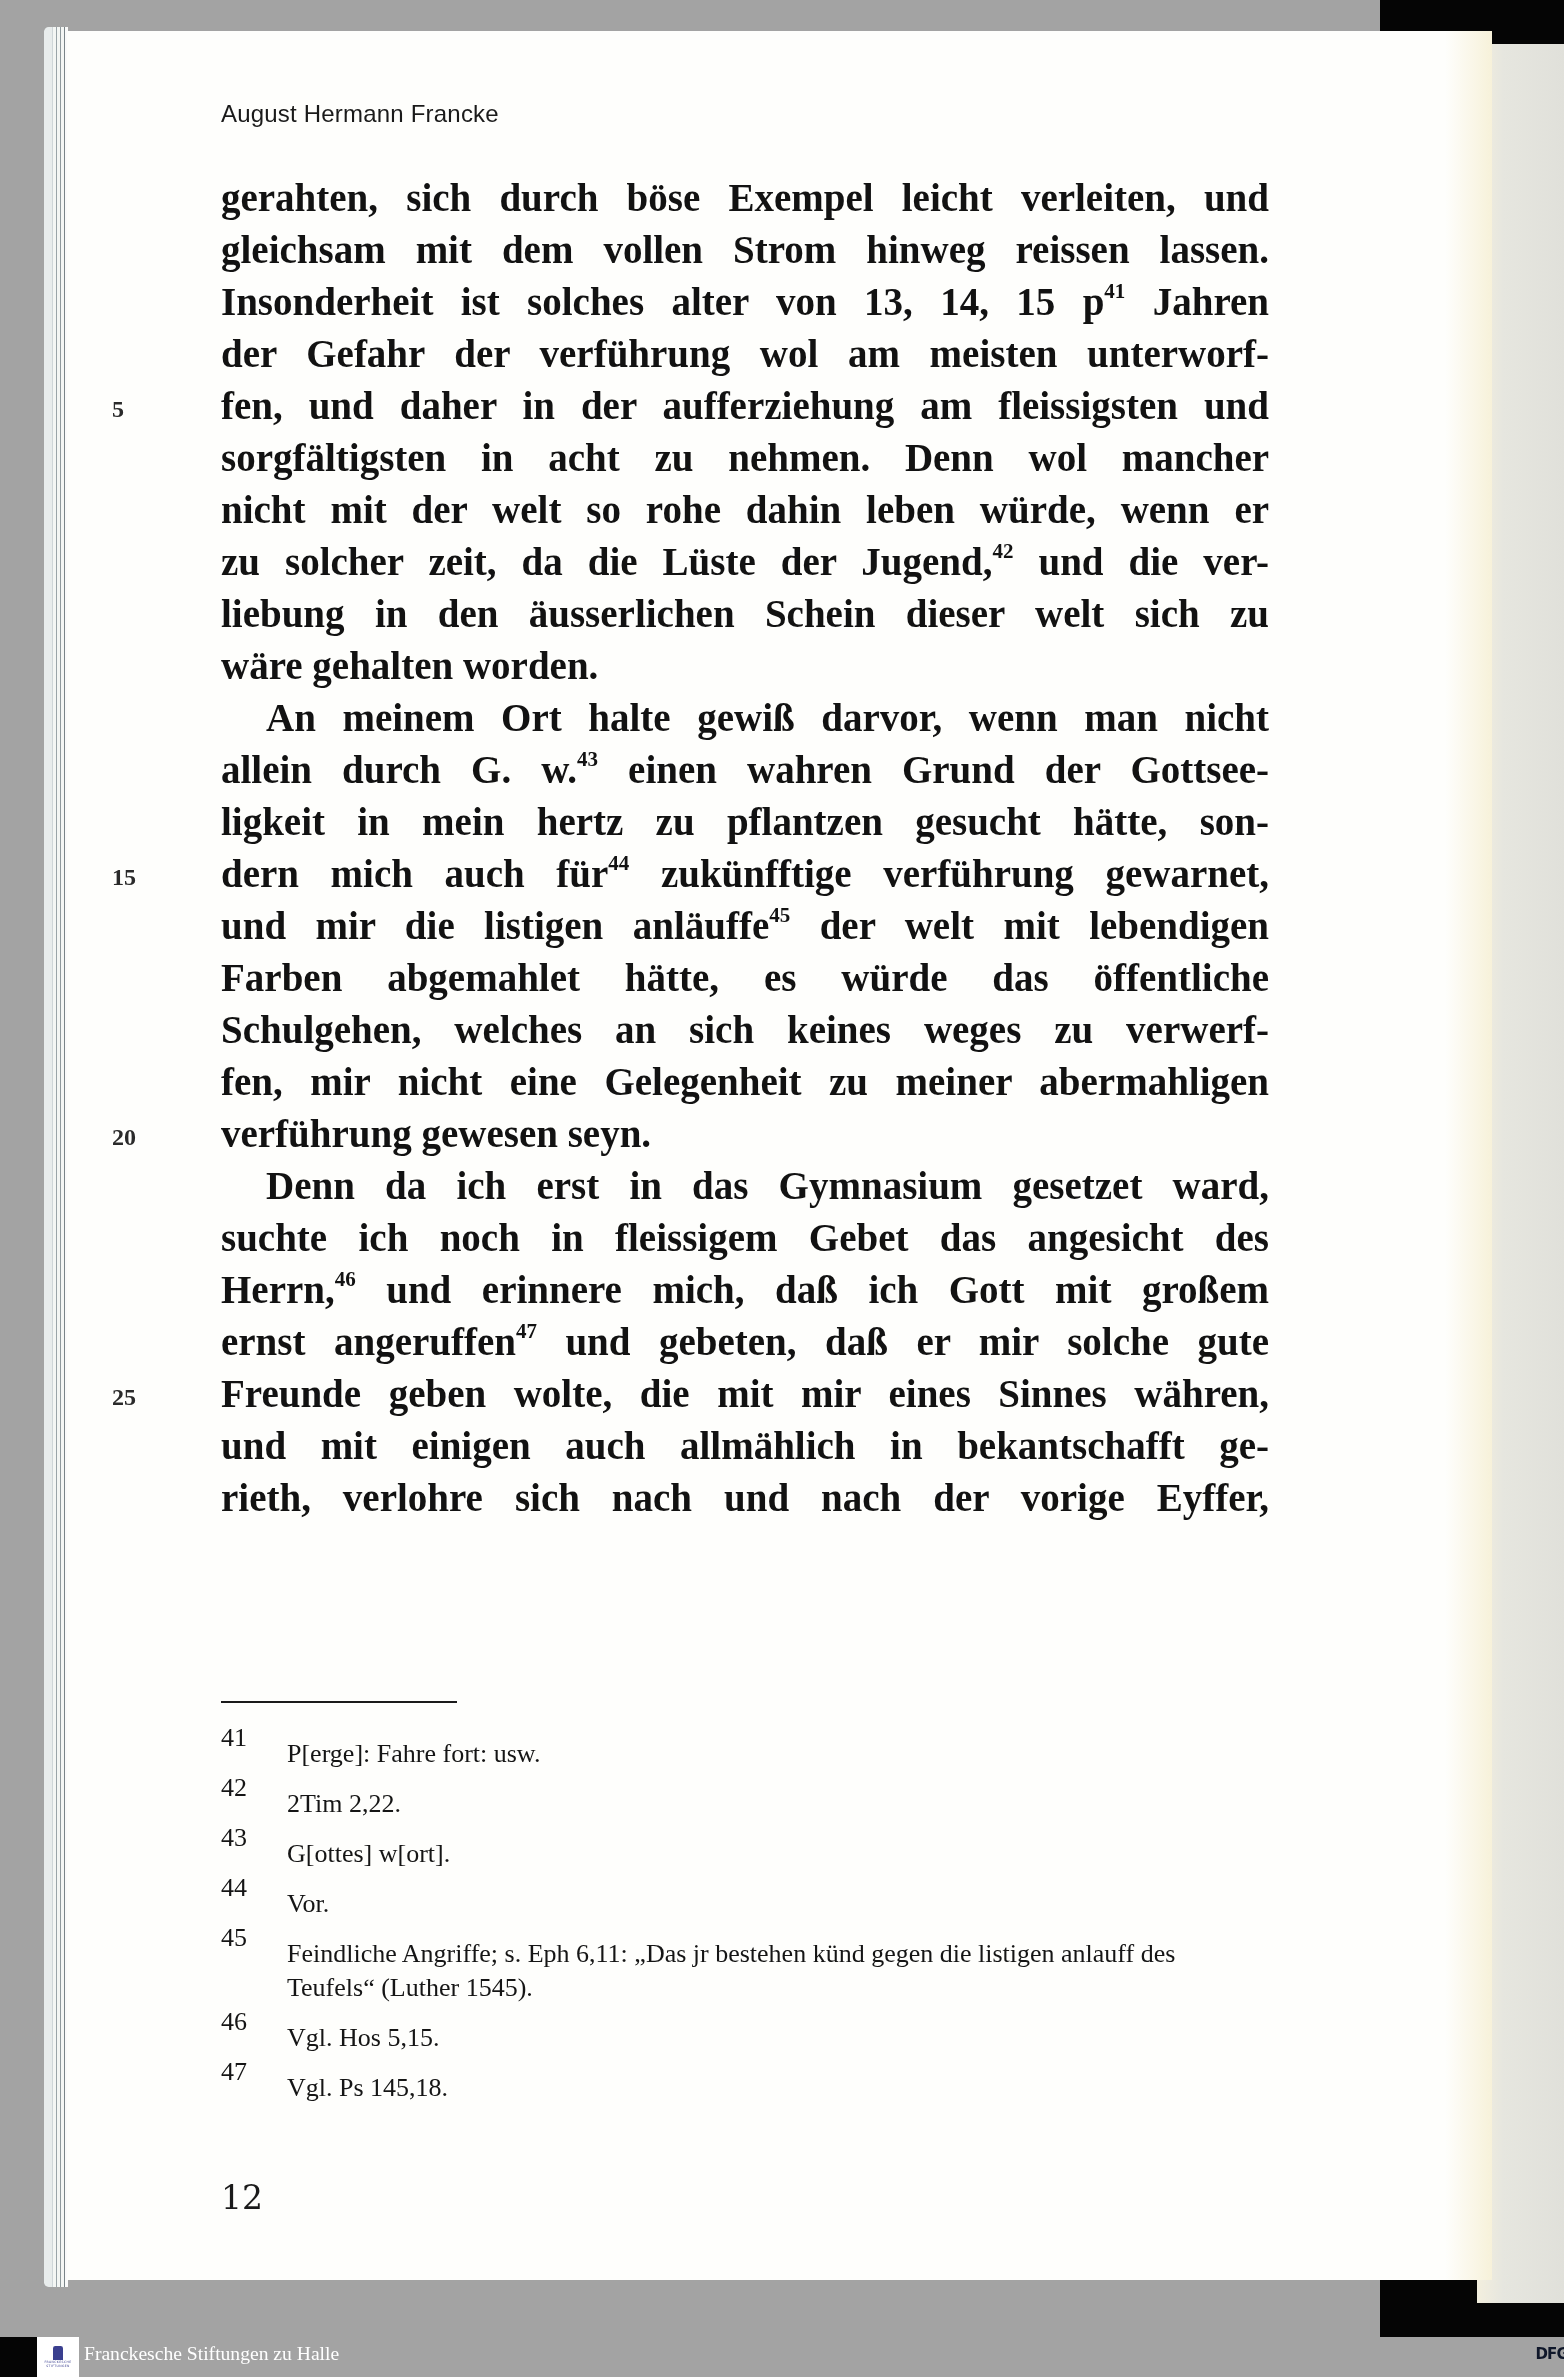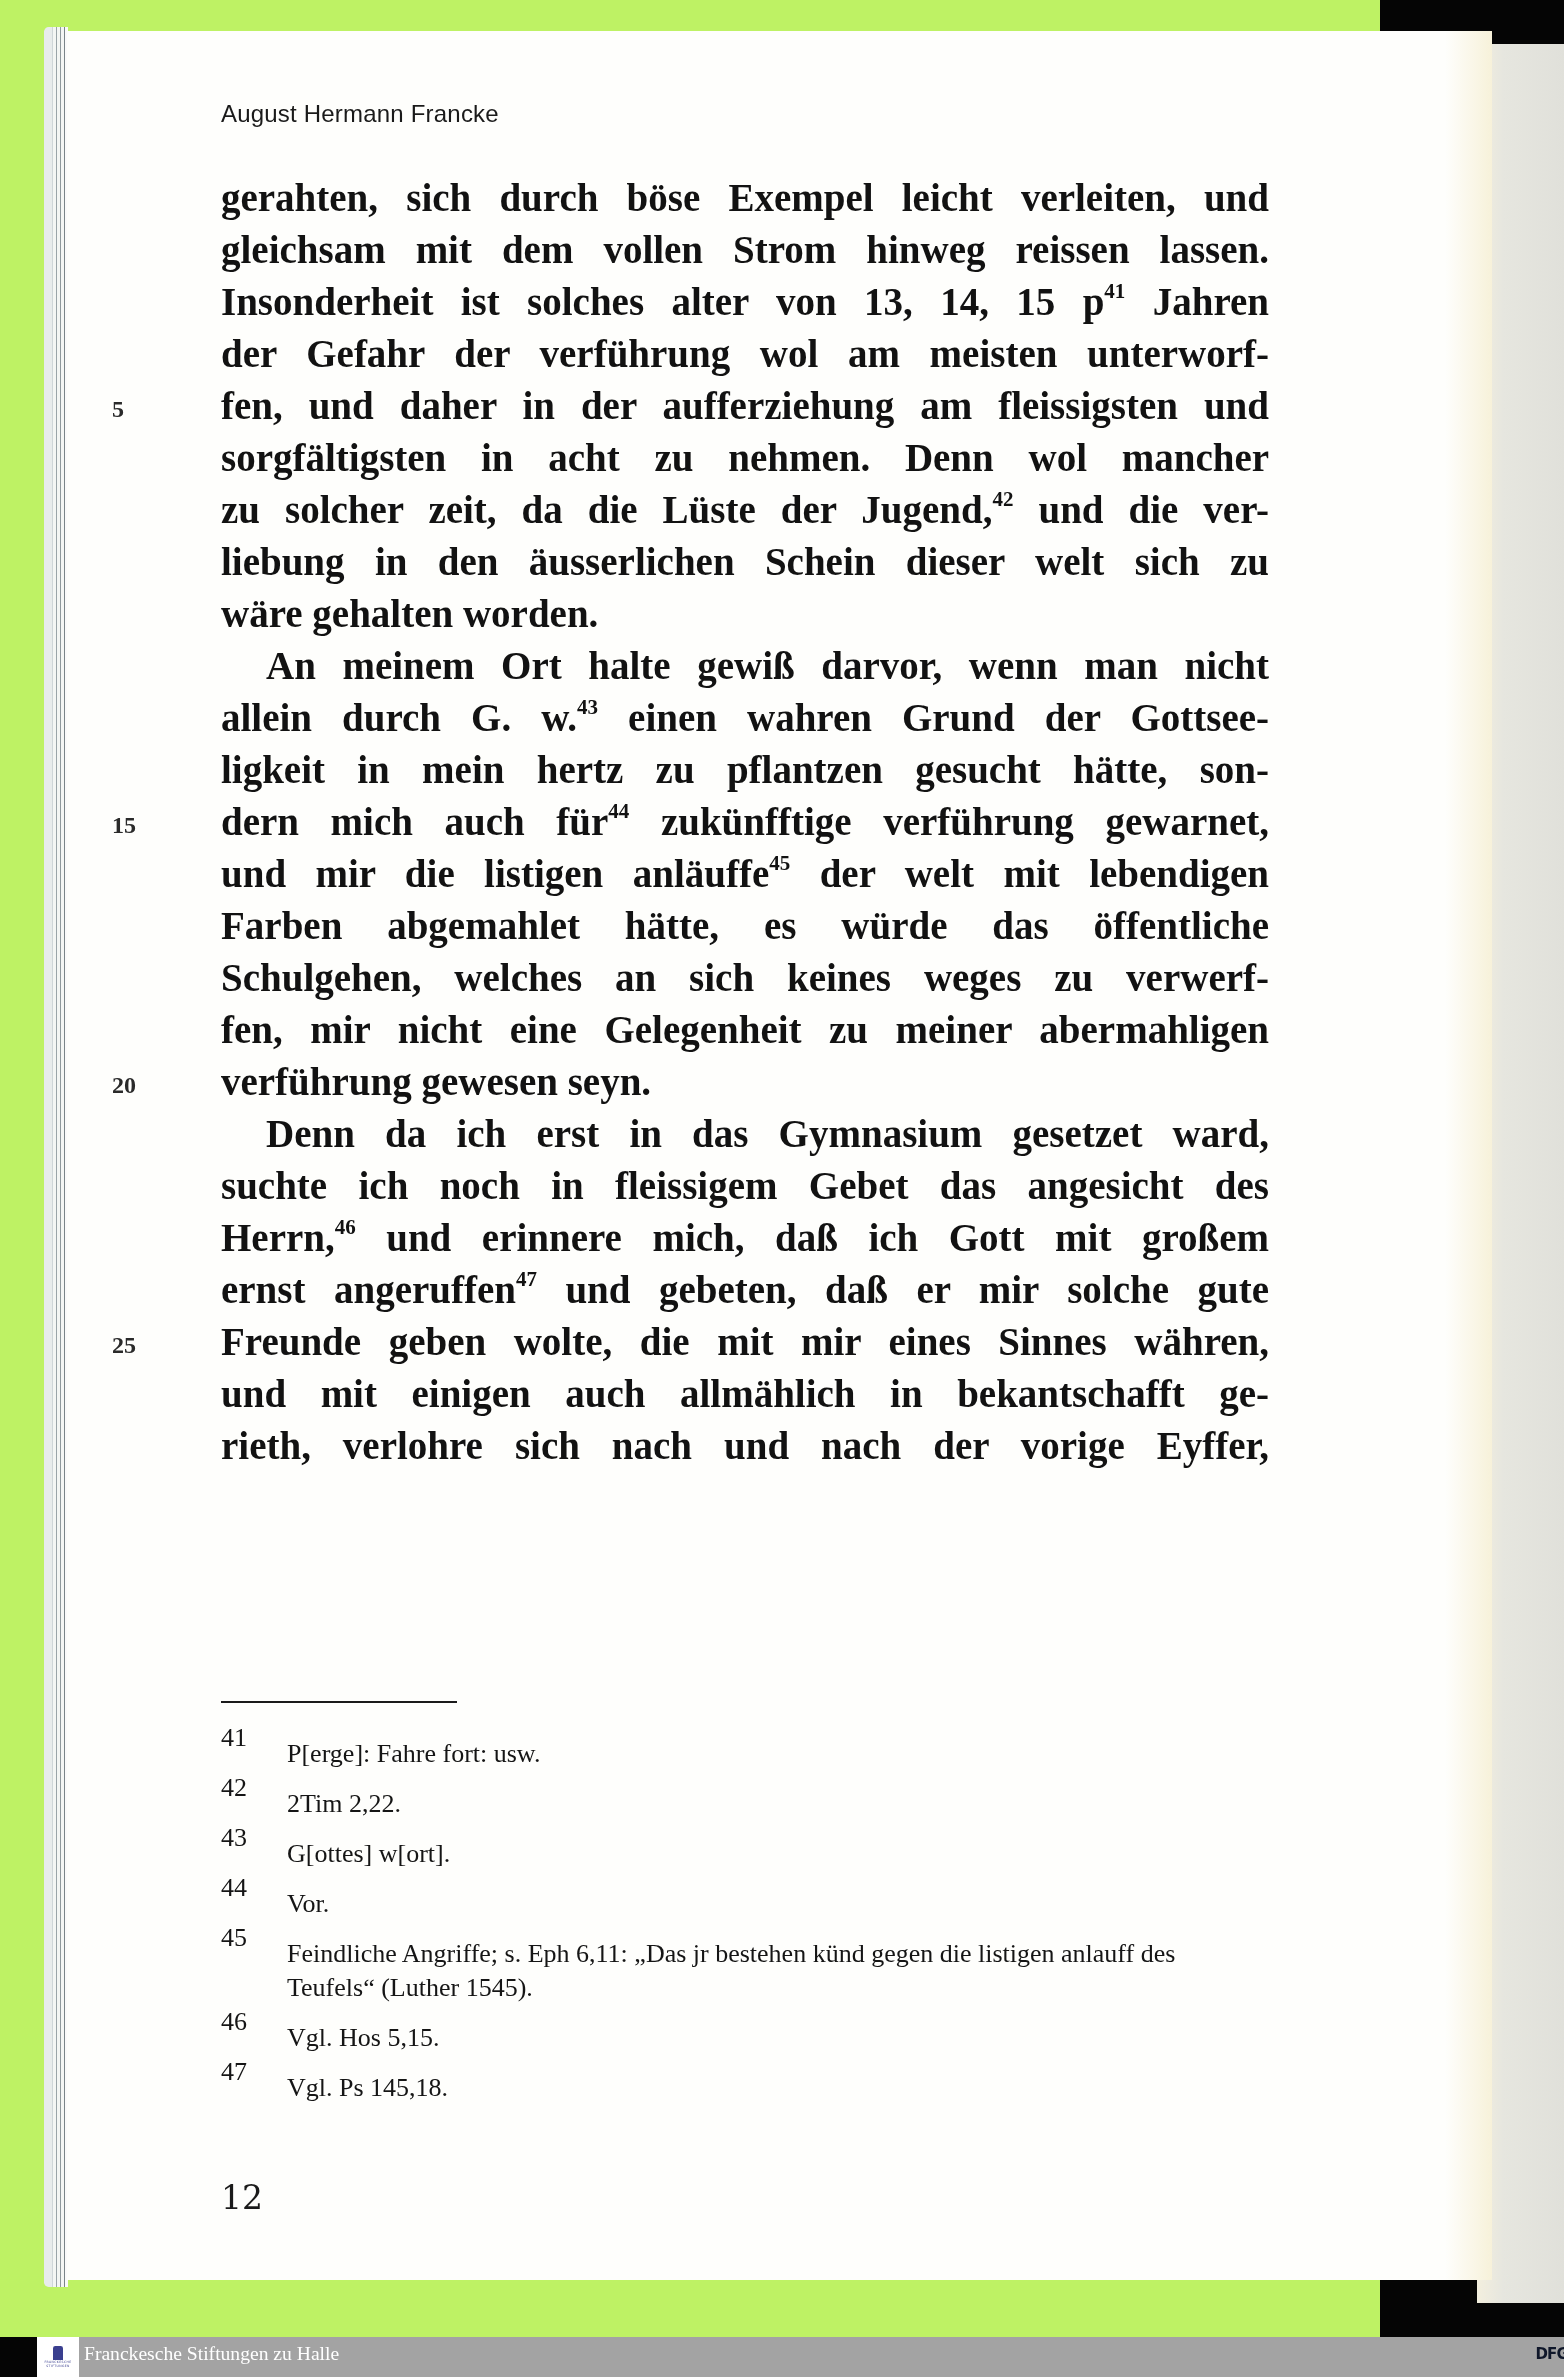--- a/index.html
+++ b/index.html
@@ -1,20 +1,20 @@
 <!DOCTYPE html>
 <html style="font-size:12.5px"><head>
 <meta charset="utf-8">
 <style>
   html, body { margin: 0; padding: 0; }
   body {
     width: 1564px; height: 2377px; background: #050505; position: relative; overflow: hidden;
     font-family: "Liberation Serif", serif;
   }
-  .scan { position: absolute; left: 0; top: 0; width: 1380px; height: 2337px; background: #bef264; }
+  .scan { position: absolute; left: 0; top: 0; width: 1380px; height: 2337px; background: #a3a3a3; }
   
   .leaves {
     position: absolute; left: 44px; top: 26.6px; width: 23.5px; height: 2260px;
     background: linear-gradient(90deg, #e8ecec 0 7.8px, #cfd6d8 7.8px 9.4px, #f4f6f4 9.4px 12.5px, #9aa4a8 12.5px 13.3px, #f4f6f4 13.3px 16.4px, #8e989c 16.4px 17px, #f4f6f4 17px 20.3px, #7a8488 20.3px 21px, #fafafa 21px 23.5px);
     border-radius: 4.7px 0 0 4.7px;
   }
   .page {
     position: absolute; left: 67px; top: 31px; width: 1425px; height: 2249px;
     background: #fefefc;
   }
@@ -79,20 +79,21 @@
 
   <div class="running-head">August Hermann Francke</div>
 
   <div class="body-text" id="body-text">
       <div class="line"><span>gerahten, sich durch böse Exempel leicht verleiten, und</span></div>
       <div class="line"><span>gleichsam mit dem vollen Strom hinweg reissen lassen.</span></div>
       <div class="line"><span><span>Insonderheit ist solches alter von 13, 14, 15 p</span><sup>41</sup><span> Jahren</span></span></div>
       <div class="line"><span>der Gefahr der verführung wol am meisten unterworf-</span></div>
       <div class="line"><span class="lineno">5</span><span>fen, und daher in der aufferziehung am fleissigsten und</span></div>
       <div class="line"><span>sorgfältigsten in acht zu nehmen. Denn wol mancher</span></div>
+      <div class="line"><span>nicht mit der welt so rohe dahin leben würde, wenn er</span></div>
       <div class="line"><span><span>zu solcher zeit, da die Lüste der Jugend,</span><sup>42</sup><span> und die ver-</span></span></div>
       <div class="line"><span>liebung in den äusserlichen Schein dieser welt sich zu</span></div>
       <div class="line last"><span>wäre gehalten worden.</span></div>
       <div class="line indent"><span>An meinem Ort halte gewiß darvor, wenn man nicht</span></div>
       <div class="line"><span><span>allein durch G. w.</span><sup>43</sup><span> einen wahren Grund der Gottsee-</span></span></div>
       <div class="line"><span>ligkeit in mein hertz zu pflantzen gesucht hätte, son-</span></div>
       <div class="line"><span class="lineno">15</span><span><span>dern mich auch für</span><sup>44</sup><span> zukünfftige verführung gewarnet,</span></span></div>
       <div class="line"><span><span>und mir die listigen anläuffe</span><sup>45</sup><span> der welt mit lebendigen</span></span></div>
       <div class="line"><span>Farben abgemahlet hätte, es würde das öffentliche</span></div>
       <div class="line"><span>Schulgehen, welches an sich keines weges zu verwerf-</span></div>

